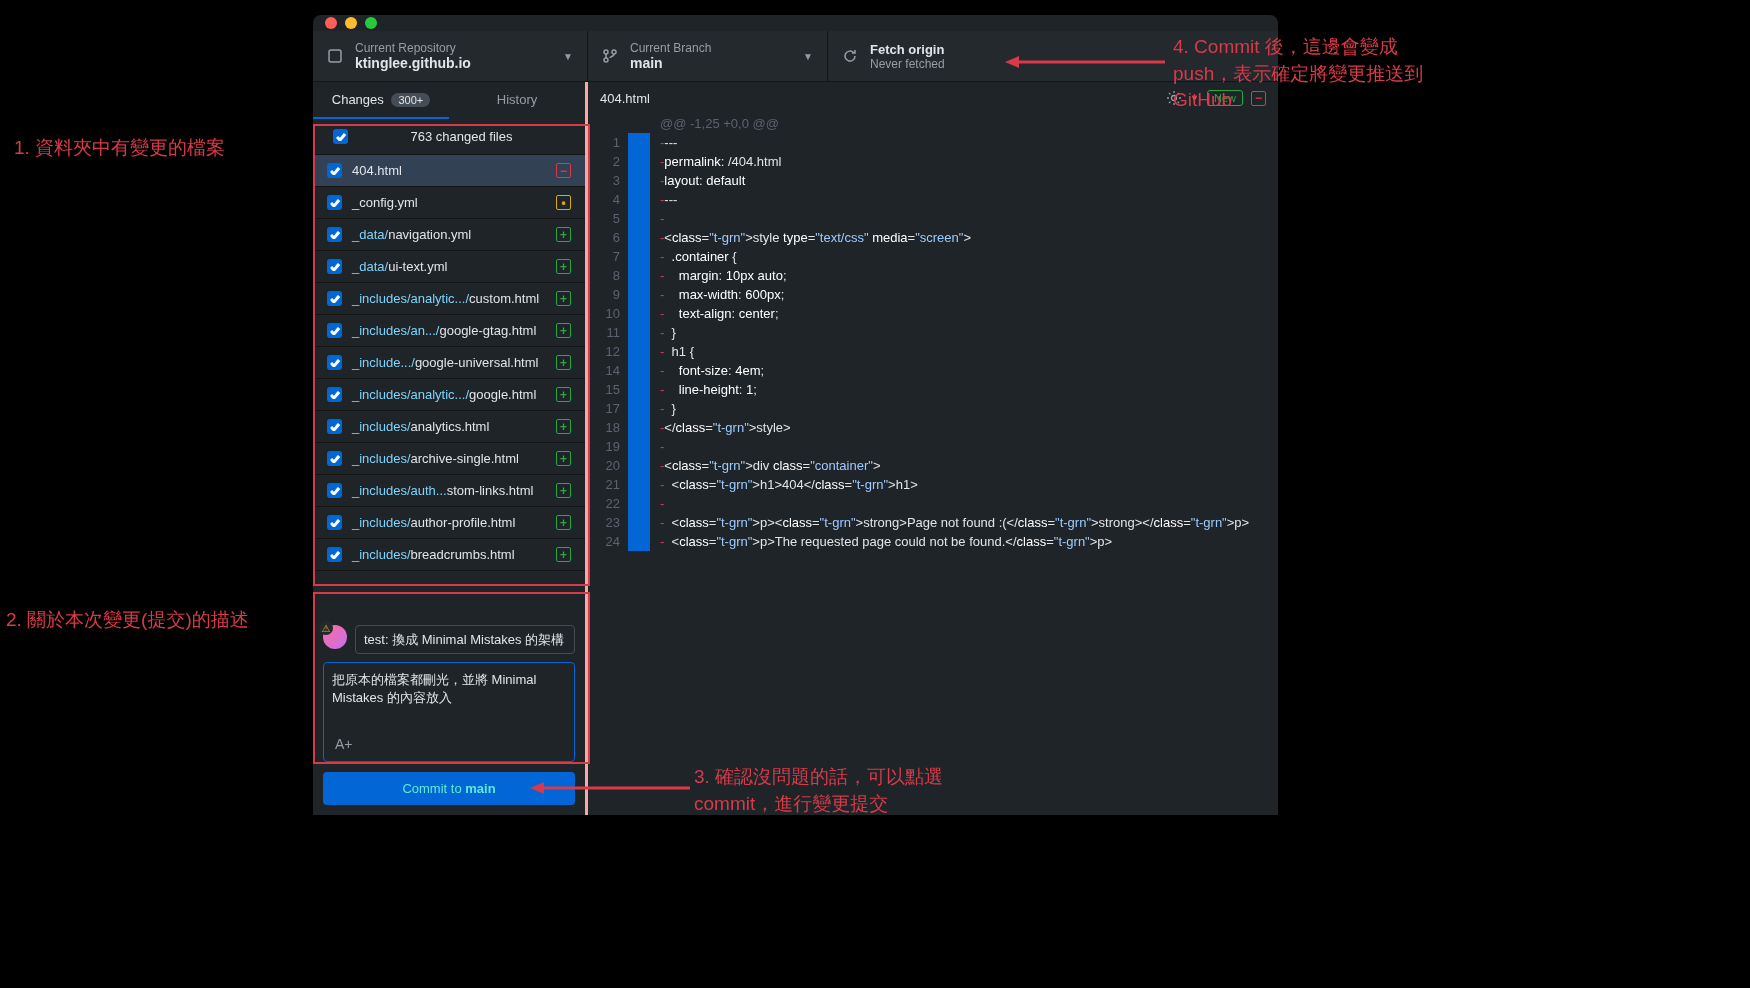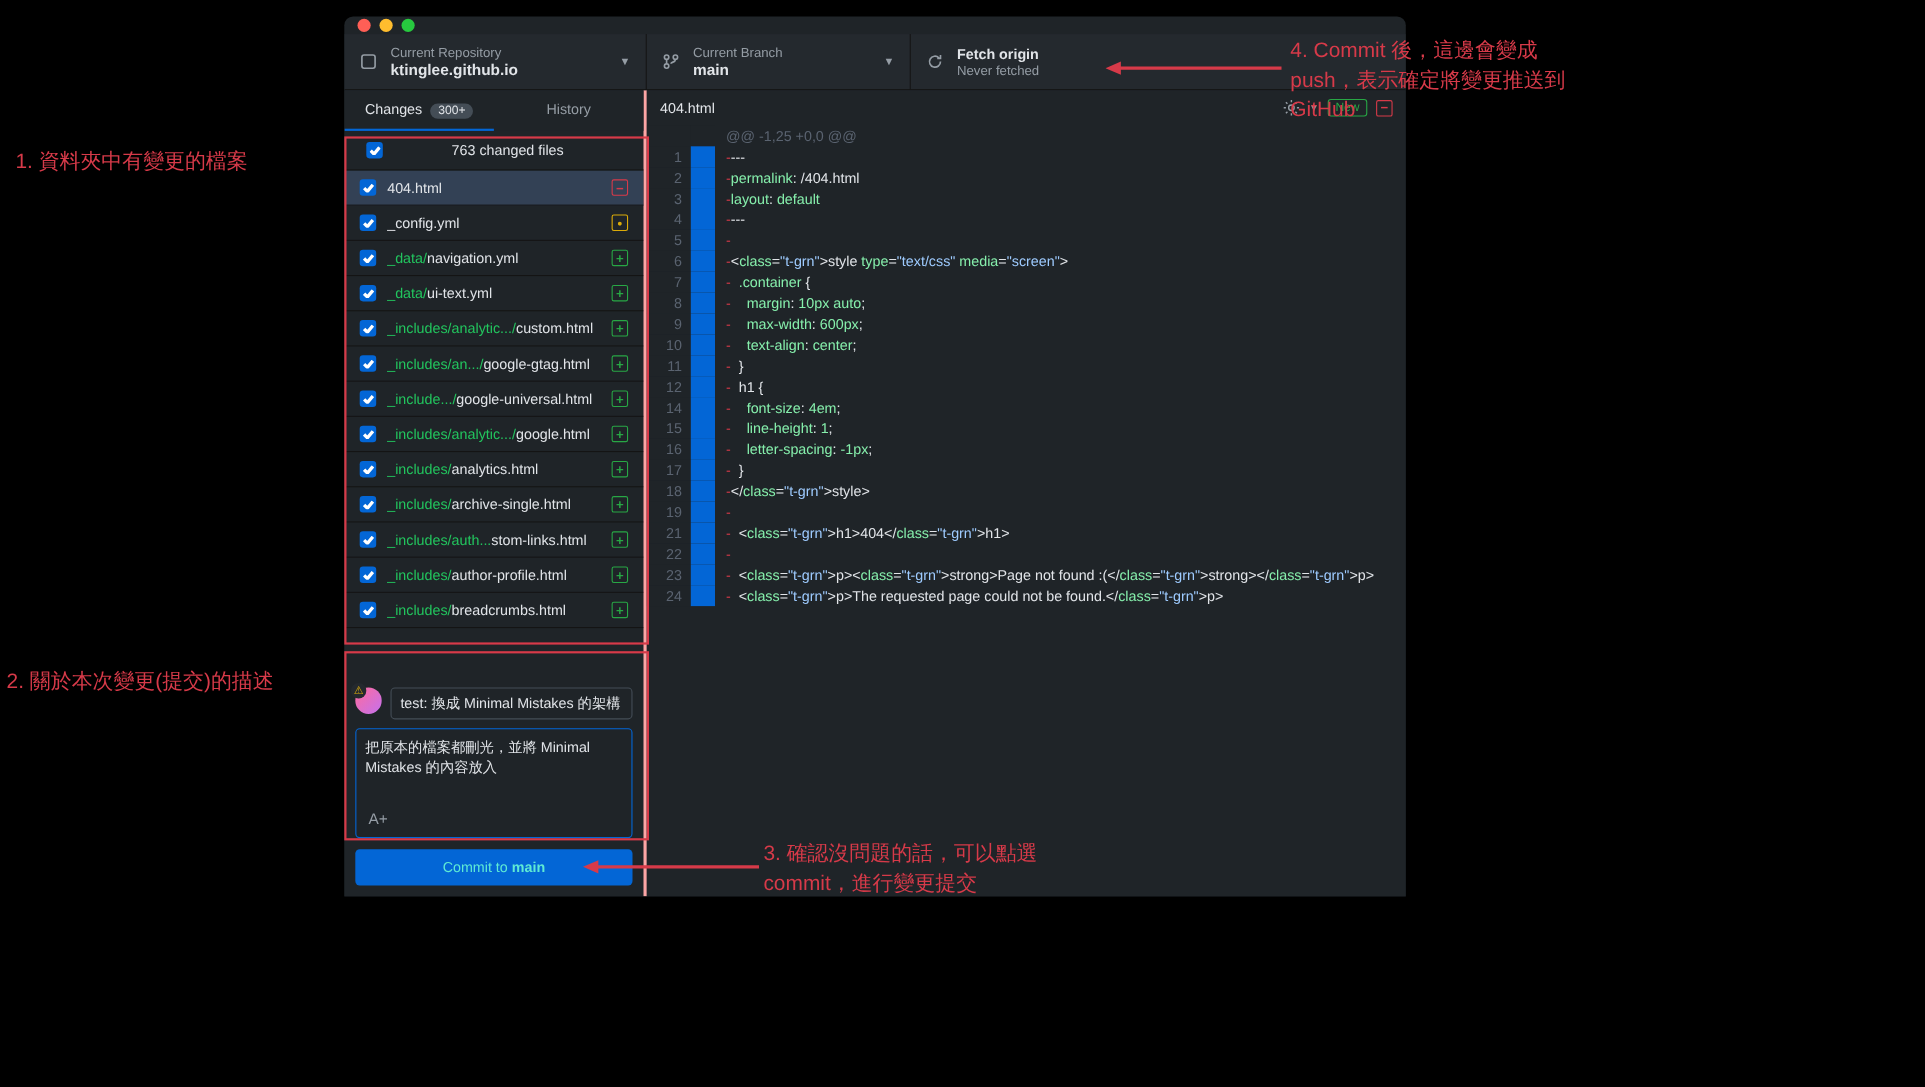--- a/index.html
+++ b/index.html
@@ -22,21 +22,21 @@
 .tabs{display:flex;background:#1f2428}
 .tab{flex:1;text-align:center;padding:10px;font-size:13px;color:#959da5;cursor:pointer;border-bottom:2px solid transparent}
 .tab.active{color:#e1e4e8;border-bottom-color:#0366d6}
 .badge{background:#444d56;color:#e1e4e8;border-radius:10px;padding:1px 7px;font-size:11px;margin-left:4px}
 .summary{padding:10px 20px;color:#e1e4e8;font-size:13px;display:flex;align-items:center;gap:10px;border-bottom:1px solid #141414}
 .cb{width:15px;height:15px;background:#0366d6;border-radius:3px;display:flex;align-items:center;justify-content:center;flex-shrink:0}
 .cb svg{stroke:#fff;stroke-width:3;fill:none}
 .flist{flex:1;overflow-y:auto}
 .fitem{display:flex;align-items:center;padding:8px 14px;font-size:13px;border-bottom:1px solid #141414;gap:10px}
 .fitem.sel{background:#334155}
-.fitem .path{color:#22c55e}
+.fitem .path{color:#7dd3fc}
 .fitem .name{color:#e1e4e8}
 .ficon{width:15px;height:15px;border-radius:2px;display:flex;align-items:center;justify-content:center;font-size:12px;font-weight:bold;flex-shrink:0;margin-left:auto;border:1.5px solid}
 .ficon.add{color:#28a745;border-color:#28a745}
 .ficon.del{color:#d73a49;border-color:#d73a49}
 .ficon.mod{color:#dbab09;border-color:#dbab09}
 .commit-area{padding:10px;display:flex;flex-direction:column;gap:8px}
 .commit-row{display:flex;gap:8px;align-items:flex-start}
 .avatar{width:24px;height:24px;border-radius:50%;background:linear-gradient(135deg,#ff6b9d,#c471ed);flex-shrink:0;position:relative}
 .avatar::after{content:"⚠";position:absolute;top:-4px;left:-4px;background:#24292e;color:#dbab09;border-radius:50%;font-size:10px;width:14px;height:14px;display:flex;align-items:center;justify-content:center}
 .cinput{flex:1;background:#1f2428;border:1px solid #444d56;color:#e1e4e8;padding:6px 8px;font-size:13px;border-radius:4px}
@@ -49,21 +49,21 @@
 .edtools{display:flex;align-items:center;gap:8px}
 .newbadge{border:1px solid #28a745;color:#28a745;padding:1px 6px;border-radius:3px;font-size:11px}
 .red-icon{color:#d73a49;border:1.5px solid #d73a49;width:15px;height:15px;border-radius:2px;display:flex;align-items:center;justify-content:center;font-size:12px;font-weight:bold}
 .diff{flex:1;overflow:auto;font-family:"SF Mono",Menlo,monospace;font-size:13px}
 .dline{display:flex}
 .lnum{width:40px;text-align:right;padding:2px 8px;color:#5a6370;background:#1f2428;user-select:none;flex-shrink:0}
 .gutter{width:22px;background:#0366d6;flex-shrink:0}
 .gutter.hunk{background:#1f2428}
 .code{flex:1;padding:2px 10px;white-space:pre;color:#e1e4e8}
 .code.hunk{color:#5a6370}
-.minus{color:#d73a49}.t-blu{color:#86efac}.t-cyn{color:#9ecbff}
+.minus{color:#d73a49}.t-blu{color:#ffffff}.t-cyn{color:#9ecbff}
 .annotation{position:absolute;color:#d73a49;font-size:19px;font-family:"PingFang TC","Microsoft JhengHei",sans-serif;z-index:10;line-height:1.4}
 .redbox{position:absolute;border:2px solid #d73a49;z-index:5;pointer-events:none}
 .arrow{position:absolute;z-index:8}
 .arrow-line{stroke:#d73a49;stroke-width:3;fill:none}
 .arrow-head{fill:#d73a49}
 </style>
 </head>
 <body>
 
 <div class="window">
@@ -348,38 +348,38 @@
             <div class="lnum">14</div>
             <div class="gutter"></div>
             <div class="code"><span class="minus">-</span>    <span class="t-blu">font-size</span>: <span class="t-blu">4em</span>;</div>
           </div>
           <div class="dline">
             <div class="lnum">15</div>
             <div class="gutter"></div>
             <div class="code"><span class="minus">-</span>    <span class="t-blu">line-height</span>: <span class="t-blu">1</span>;</div>
           </div>
           <div class="dline">
-            <div class="lnum">16</div>
-            <div class="gutter"></div>
-            <div class="code"><span class="minus">-</span>    <span class="t-blu">letter-spacing</span>: <span class="t-blu">-1px</span>;</div>
-          </div>
-          <div class="dline">
             <div class="lnum">17</div>
             <div class="gutter"></div>
             <div class="code"><span class="minus">-</span>  }</div>
           </div>
           <div class="dline">
             <div class="lnum">18</div>
             <div class="gutter"></div>
             <div class="code"><span class="minus">-</span>&lt;/<span <span="" class="t-blu">class</span>=<span class="t-cyn">"t-grn"</span>&gt;style&gt;</div>
           </div>
           <div class="dline">
             <div class="lnum">19</div>
             <div class="gutter"></div>
             <div class="code"><span class="minus">-</span></div>
+          </div>
+          <div class="dline">
+            <div class="lnum">20</div>
+            <div class="gutter"></div>
+            <div class="code"><span class="minus">-</span>&lt;<span <span="" class="t-blu">class</span>=<span class="t-cyn">"t-grn"</span>&gt;div <span class="t-blu">class</span>=<span class="t-cyn"><span class="t-cyn">"container"</span></span>&gt;</div>
           </div>
           <div class="dline">
             <div class="lnum">21</div>
             <div class="gutter"></div>
             <div class="code"><span class="minus">-</span>  &lt;<span <span="" class="t-blu">class</span>=<span class="t-cyn">"t-grn"</span>&gt;h1&gt;404&lt;/<span <span="" class="t-blu">class</span>=<span class="t-cyn">"t-grn"</span>&gt;h1&gt;</div>
           </div>
           <div class="dline">
             <div class="lnum">22</div>
             <div class="gutter"></div>
             <div class="code"><span class="minus">-</span></div>

